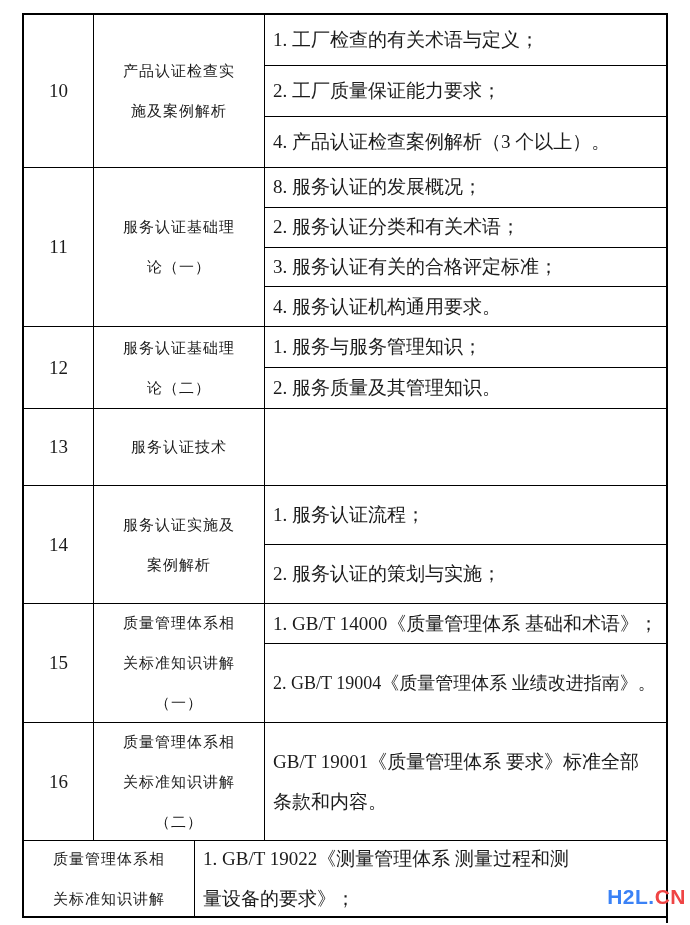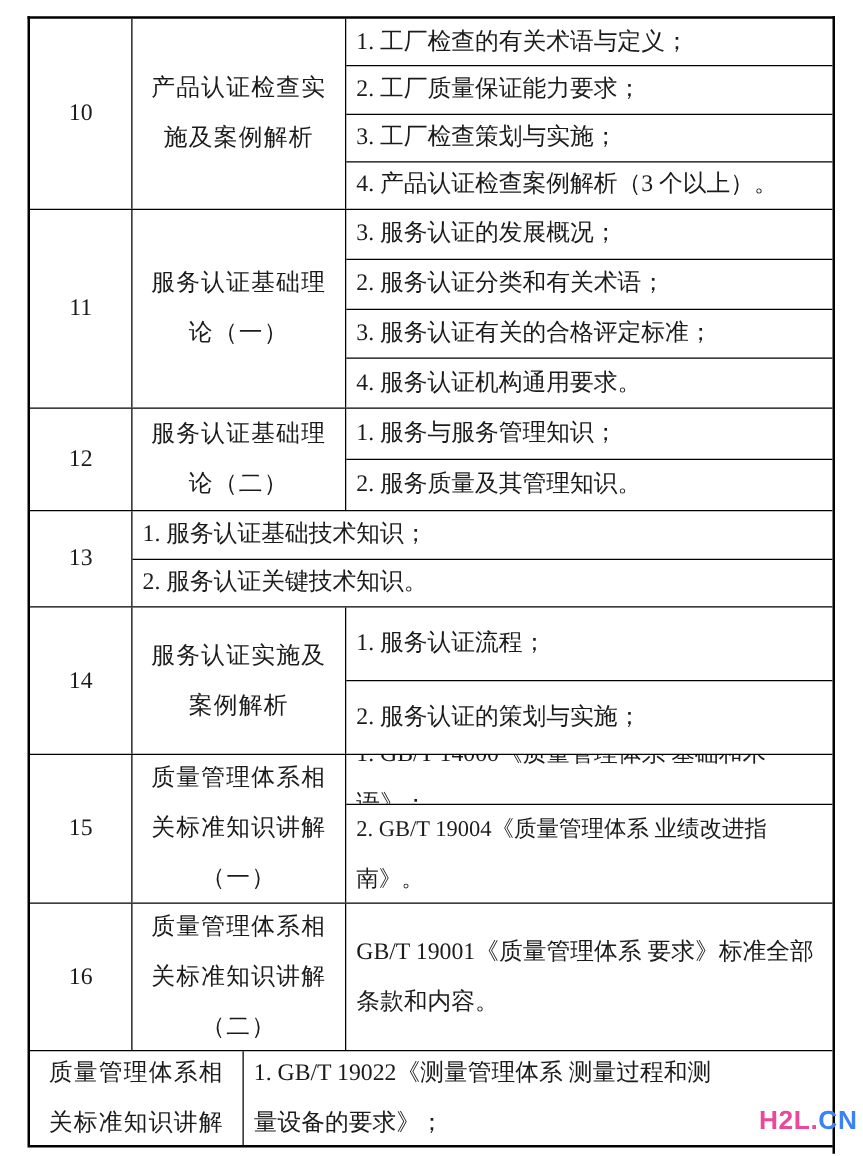--- a/index.html
+++ b/index.html
@@ -27,31 +27,31 @@
   .row:last-child { border-bottom: 2px solid #000; }
   .r10 { height: 153px; }
   .r11 { height: 159px; }
   .r12 { height: 82px; }
   .r13 { height: 77px; }
   .r14 { height: 118px; }
   .r15 { height: 119px; }
   .r16 { height: 118px; }
   .r17 { height: 77px; }
   .num {
-    width: 82px;
+    width: 70px;
     border-right: 1px solid #000;
     display: flex; align-items: center; justify-content: center;
     font-size: 19px;
   }
   .cat {
     width: 171px;
     border-right: 1px solid #000;
     display: flex; align-items: center; justify-content: center;
     text-align: center;
-    font-size: 19px;
+    font-size: 15px;
     line-height: 40px;
     letter-spacing: 1px;
     white-space: pre-line;
     overflow: hidden;
   }
   .items { flex: 1; display: flex; flex-direction: column; min-width: 0; }
   .item {
     flex: 1;
     display: flex; align-items: center;
     padding-left: 8px; padding-right: 2px;
@@ -73,70 +73,66 @@
   .watermark {
     position: absolute;
     right: 4px; top: 885px;
     font-family: "Liberation Sans", "DejaVu Sans", sans-serif;
     font-weight: bold;
     font-size: 21px;
     line-height: 24px;
     letter-spacing: 0.5px;
     white-space: nowrap;
   }
-  .wm-orange { color: #ec4899; }
-  .wm-dark { color: #3b82f6; }
+  .wm-orange { color: #3b82f6; }
+  .wm-dark { color: #ef4444; }
 </style>
 </head>
 <body>
 
 <div class="page">
 
   <div class="table">
 
     <div class="row r10">
       <div class="num">10</div>
       <div class="cat">产品认证检查实
 施及案例解析</div>
       <div class="items">
         <div class="item">1. 工厂检查的有关术语与定义；</div>
         <div class="item">2. 工厂质量保证能力要求；</div>
-        <div class="item">3. 工厂检查策划与实施；</div>
         <div class="item">4. 产品认证检查案例解析（3 个以上）。</div>
       </div>
     </div>
 
     <div class="row r11">
       <div class="num">11</div>
       <div class="cat">服务认证基础理
 论（一）</div>
       <div class="items">
-        <div class="item">3. 服务认证的发展概况；</div>
+        <div class="item">8. 服务认证的发展概况；</div>
         <div class="item">2. 服务认证分类和有关术语；</div>
         <div class="item">3. 服务认证有关的合格评定标准；</div>
         <div class="item">4. 服务认证机构通用要求。</div>
       </div>
     </div>
 
     <div class="row r12">
       <div class="num">12</div>
       <div class="cat">服务认证基础理
 论（二）</div>
       <div class="items">
         <div class="item">1. 服务与服务管理知识；</div>
         <div class="item">2. 服务质量及其管理知识。</div>
       </div>
     </div>
 
     <div class="row r13">
       <div class="num">13</div>
-      <div class="items">
-        <div class="item">1. 服务认证基础技术知识；</div>
-        <div class="item">2. 服务认证关键技术知识。</div>
-      </div>
+      <div class="cat">服务认证技术</div>
     </div>
 
     <div class="row r14">
       <div class="num">14</div>
       <div class="cat">服务认证实施及
 案例解析</div>
       <div class="items">
         <div class="item">1. 服务认证流程；</div>
         <div class="item">2. 服务认证的策划与实施；</div>
       </div>

